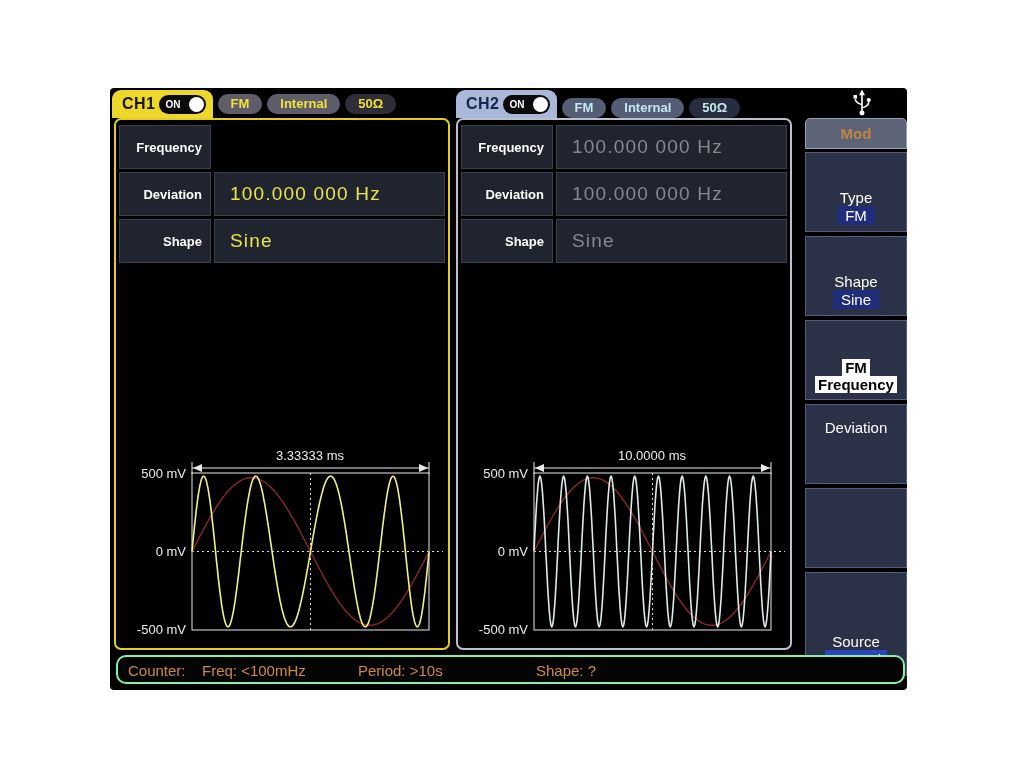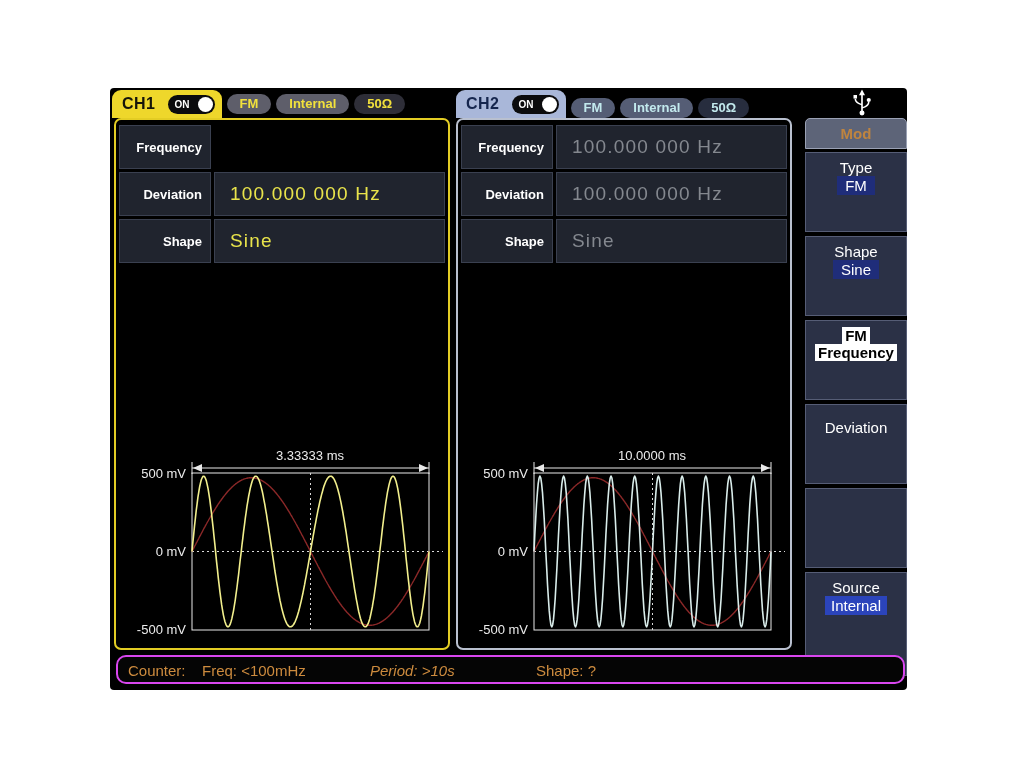--- a/index.html
+++ b/index.html
@@ -5,21 +5,21 @@
   html,body{margin:0;padding:0;}
   body{width:1024px;height:768px;background:#ffffff;position:relative;
        font-family:"Liberation Sans",sans-serif;overflow:hidden;}
   .screen{position:absolute;left:110px;top:88px;width:797px;height:602px;
           background:#000;border-radius:4px;}
 
   
   .chan-header{position:absolute;top:2px;height:28px;display:flex;align-items:center;gap:5px;}
   .ch1h{left:2px;width:340px;}
   .ch2h{left:346px;width:340px;align-items:flex-end;}
-  .tab{height:28px;display:flex;align-items:center;gap:12px;padding:0 7px 0 10px;
+  .tab{height:28px;display:flex;align-items:center;gap:3px;padding:0 7px 0 10px;
        border-radius:9px 9px 0 0;}
   .ch1tab{background:#eed72b;color:#15150a;}
   .ch2tab{background:#a9b7d9;color:#16264e;}
   .tabname{font-weight:bold;font-size:16px;letter-spacing:.5px;}
   .toggle{width:47px;height:19px;background:#0b0b0d;border-radius:10px;
           display:flex;align-items:center;position:relative;flex:0 0 auto;}
   .toggle-label{color:#fff;font-size:10px;font-weight:bold;margin-left:7px;}
   .knob{position:absolute;right:2px;width:15px;height:15px;background:#fff;border-radius:50%;}
   .pill{height:20px;line-height:20px;padding:0 13px;border-radius:10px;
         font-size:13px;font-weight:bold;}
@@ -54,31 +54,31 @@
   .arrow{stroke:#e9e9e9;stroke-width:1;}
   .ahead{fill:#e9e9e9;stroke:none;}
   .wcar{fill:none;stroke-width:1.6;stroke-linejoin:round;}
   .wmod{fill:none;stroke-width:1.4;stroke-linejoin:round;opacity:.9;}
 
   
   .usb{position:absolute;left:740px;top:1px;width:24px;height:27px;}
   .sidebar{position:absolute;left:695px;top:30px;width:102px;height:534px;}
   .skey{position:absolute;left:0;width:100%;background:#2b3146;
         border:1px solid #565d76;box-sizing:border-box;display:flex;
-        flex-direction:column;align-items:center;justify-content:flex-start;
+        flex-direction:column;align-items:center;justify-content:flex-end;
         color:#fff;font-size:15px;padding:6px 0;}
   .mod-title{background:#5d6478;color:#bf843f;font-weight:bold;
              border-color:#9aa1b4;border-radius:5px 5px 0 0;justify-content:center;}
   .hl-blue{background:#1f2d7a;padding:1px 8px;}
   .hl-bright{background:#2b44bb;padding:1px 6px;}
   .hl-white{background:#ffffff;color:#000;padding:0 3px;font-weight:bold;}
 
   
   .counter{position:absolute;left:6px;top:567px;width:789px;height:29px;
-           border:2px solid #d946ef;border-radius:10px;box-sizing:border-box;
+           border:2px solid #86efac;border-radius:10px;box-sizing:border-box;
            color:#cd8b3e;font-size:15px;background:#050505;}
   .counter span{position:absolute;top:50%;transform:translateY(-50%);white-space:nowrap;}
 </style>
 </head>
 <body>
 
 <div class="screen">
 
   <div class="chan-header ch1h">
     <div class="tab ch1tab">
@@ -205,17 +205,17 @@
     <div class="skey" style="top:370px;height:80px;"></div>
     <div class="skey" style="top:454px;height:104px;">
       <div>Source</div>
       <div class="hl-bright">Internal</div>
     </div>
   </div>
 
   <div class="counter">
     <span style="left:10px;">Counter:</span>
     <span style="left:84px;">Freq: &lt;100mHz</span>
-    <span style="left:252px;font-style:italic;">Period: &gt;10s</span>
+    <span style="left:240px;">Period: &gt;10s</span>
     <span style="left:418px;">Shape: ?</span>
   </div>
 
 </div>
 
 </body></html>

